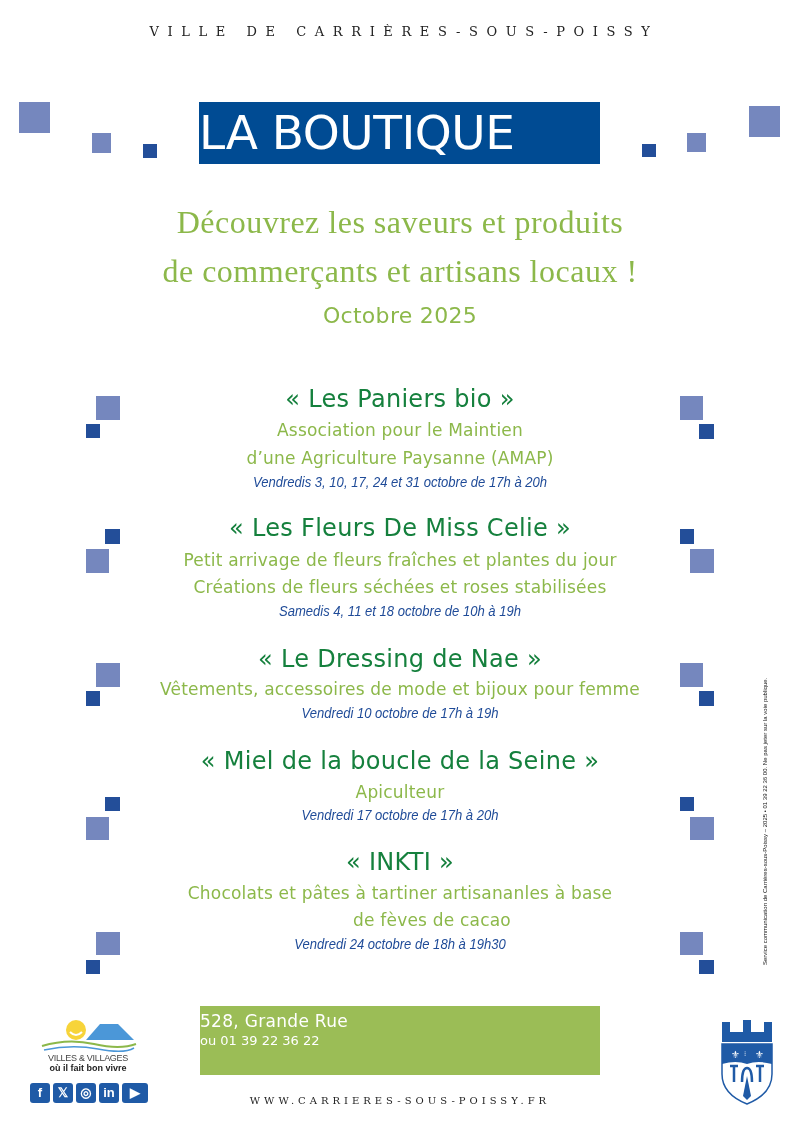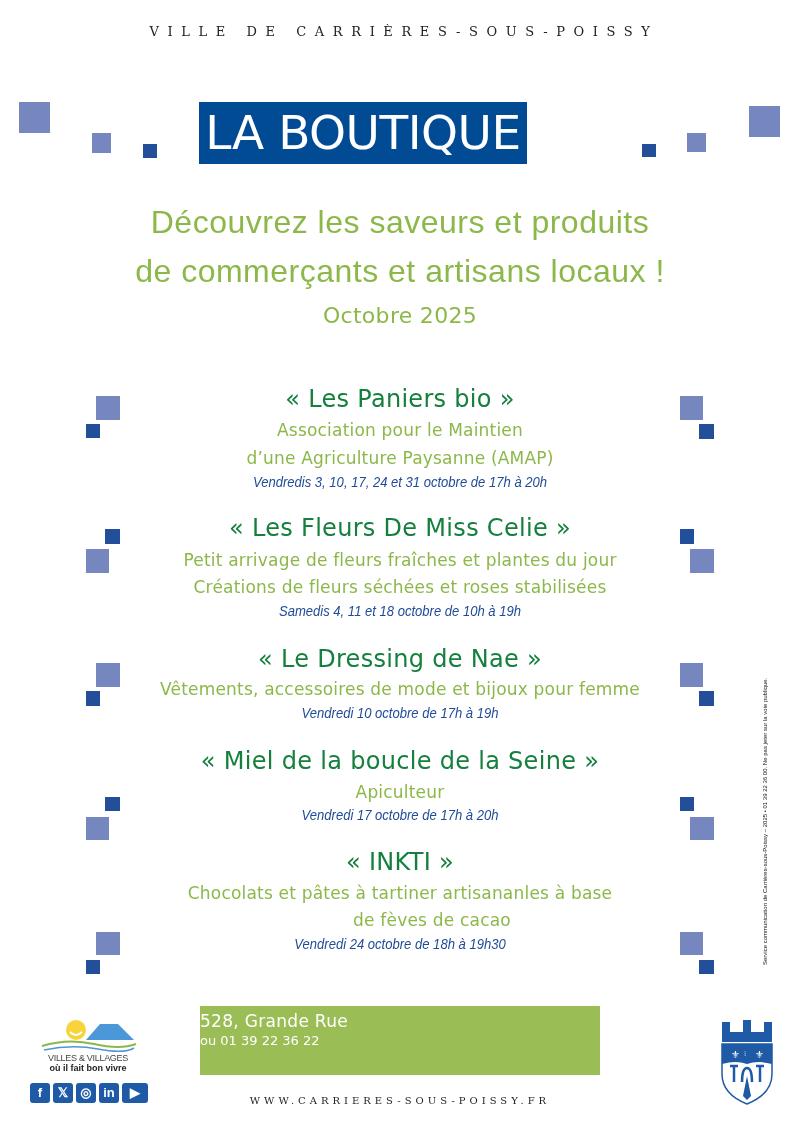--- a/index.html
+++ b/index.html
@@ -8,28 +8,28 @@
   .abs { position: absolute; }
   .sq-light { background: #7587be; }
   .sq-dark { background: #234e99; }
 
   .city-name {
     position: absolute; top: 24px; left: 0; width: 800px; text-align: center;
     font-family: "DejaVu Serif", serif; font-size: 13px; letter-spacing: 8.6px;
     color: #222; padding-left: 8px;
   }
   .title-box {
-    position: absolute; left: 199px; top: 102px; width: 328px; height: 62px;
-    background: #004b93; color: #fff; text-align: center;
+    position: absolute; left: 199px; top: 102px; width: 401px; height: 62px;
+    background: #004b93; color: #fff; text-align: left;
     font-family: "DejaVu Sans", sans-serif; font-size: 47px; line-height: 62px;
     letter-spacing: -0.5px; font-weight: normal;
   }
   .headline {
     position: absolute; left: 0; width: 800px; text-align: center;
-    color: #8cb84a; font-family: Liberation Sans, sans-serif;
+    color: #8cb84a; font-family: Liberation Serif, serif;
     font-size: 32px; letter-spacing: 0.5px;
   }
   .month {
     position: absolute; left: 0; width: 800px; text-align: center; top: 303px;
     color: #8cb84a; font-size: 22px; letter-spacing: 0.3px;
   }
   .evt-title {
     position: absolute; left: 0; width: 800px; text-align: center;
     color: #15803d; font-size: 24px; letter-spacing: 0.3px;
   }

